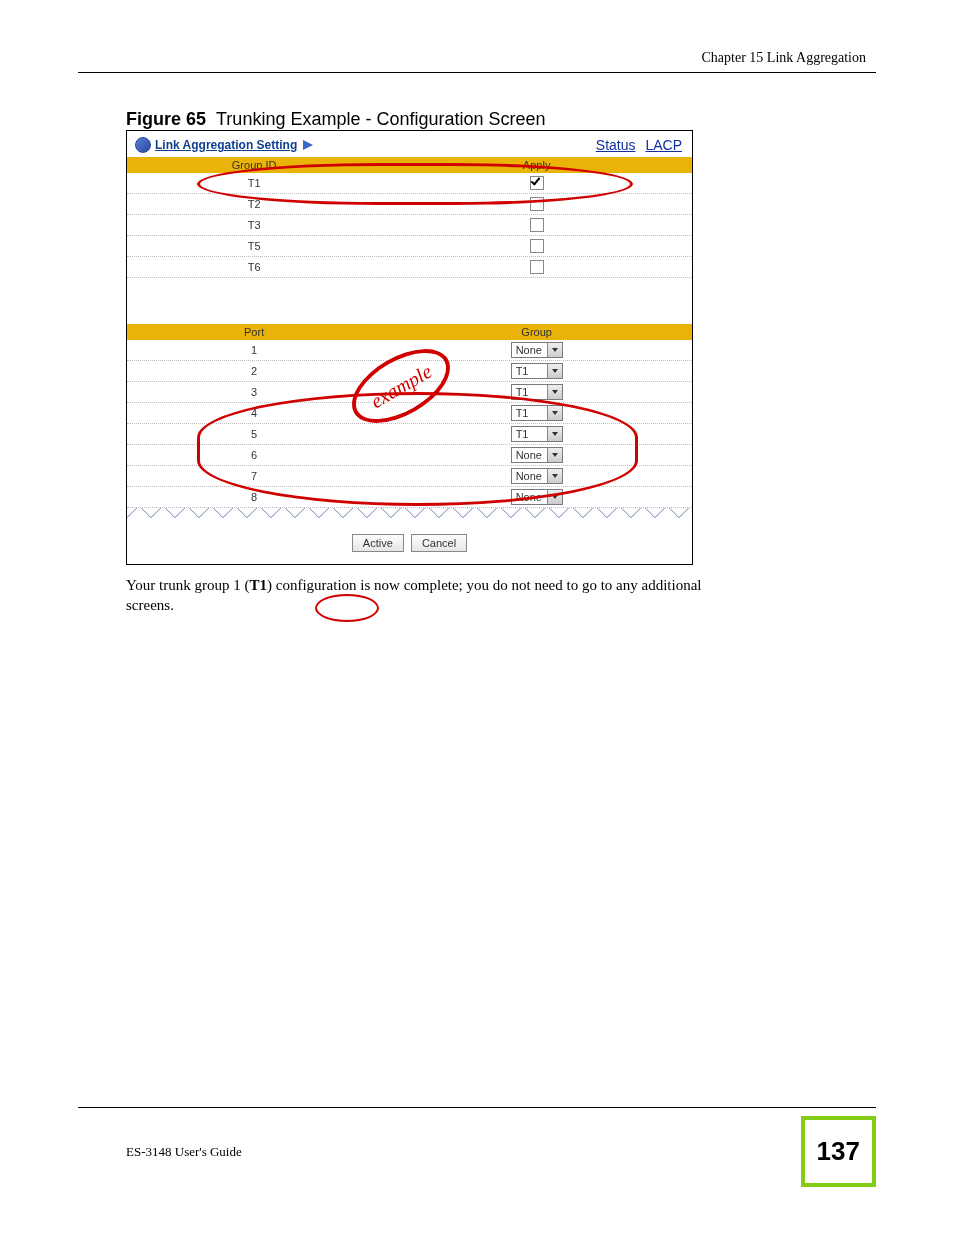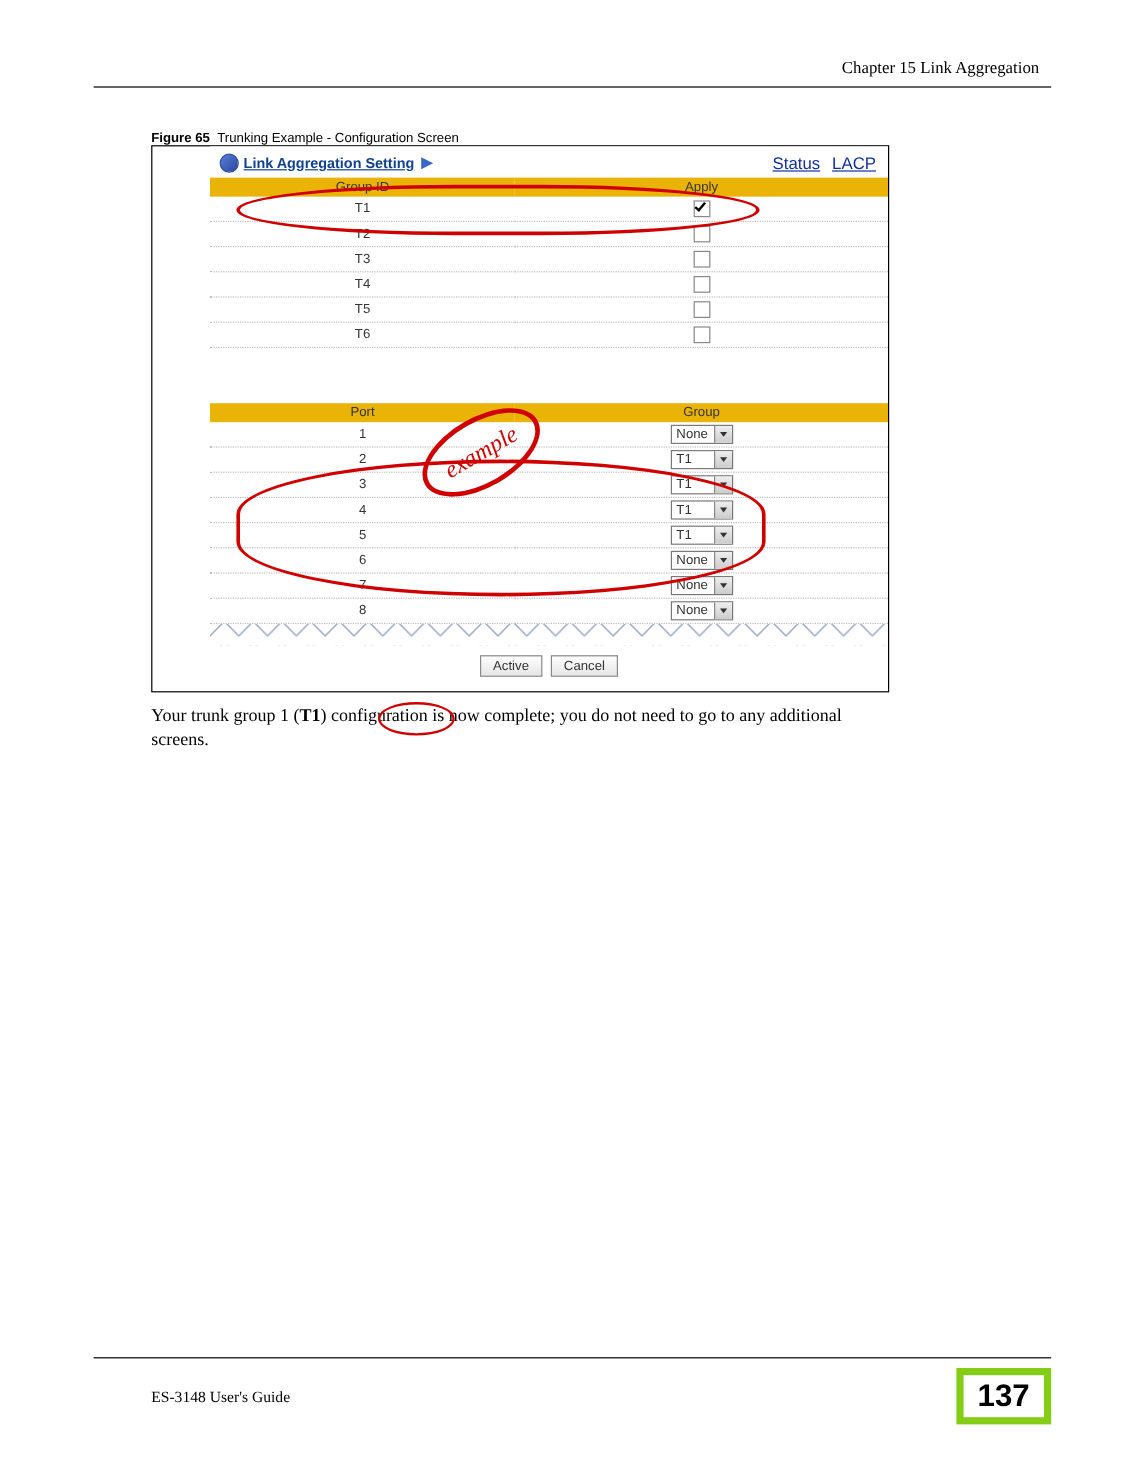--- a/index.html
+++ b/index.html
@@ -24,35 +24,34 @@
     margin-bottom: 6px;
     padding-right: 10px;
   }
   .header-rule {
     border: none;
     border-top: 1.5px solid #000;
     margin: 0 0 36px 0;
   }
   .figure-caption {
     font-family: Arial, sans-serif;
-    font-size: 11px;
+    font-size: 18px;
     margin-left: 48px;
     margin-bottom: 0;
   }
   .figure-caption b { font-weight: bold; }
   .screen-wrap {
     width: 565px;
     margin-left: 48px;
     border: 1px solid #000;
     background: #fff;
     position: relative;
     font-family: Verdana, Arial, sans-serif;
     font-size: 11px;
     color: #333;
-    padding-left: 48px;
   }
   .panel-title-row {
     display: flex;
     align-items: center;
     padding: 6px 10px 4px 8px;
     background: #fff;
   }
   .bullet-tab {
     display: inline-flex;
     align-items: center;
@@ -221,22 +220,22 @@
   .footer-row {
     display: flex;
     align-items: center;
     justify-content: space-between;
     margin-left: 48px;
   }
   .footer-left {
     font-size: 13px;
   }
   .page-num-box {
-    border: 6px solid #84cc16;
-    padding: 2px 12px;
+    border: 4px solid #84cc16;
+    padding: 16px 12px;
     font-size: 26px;
     font-weight: bold;
     font-family: Arial, sans-serif;
   }
 </style>
 </head>
 <body>
 
 <div class="page">
   <div class="chapter-header">Chapter 15 Link Aggregation</div>
@@ -272,24 +271,20 @@
           </tr>
       <tr>
             <td>T2</td>
             <td><span class="checkbox-ui"></span></td>
           </tr>
       <tr>
             <td>T3</td>
             <td><span class="checkbox-ui"></span></td>
           </tr>
       <tr>
-            <td>T4</td>
-            <td><span class="checkbox-ui"></span></td>
-          </tr>
-      <tr>
             <td>T5</td>
             <td><span class="checkbox-ui"></span></td>
           </tr>
       <tr>
             <td>T6</td>
             <td><span class="checkbox-ui"></span></td>
           </tr>
       <tr class="gap-row">
             <td colspan="2"></td>
           </tr>

